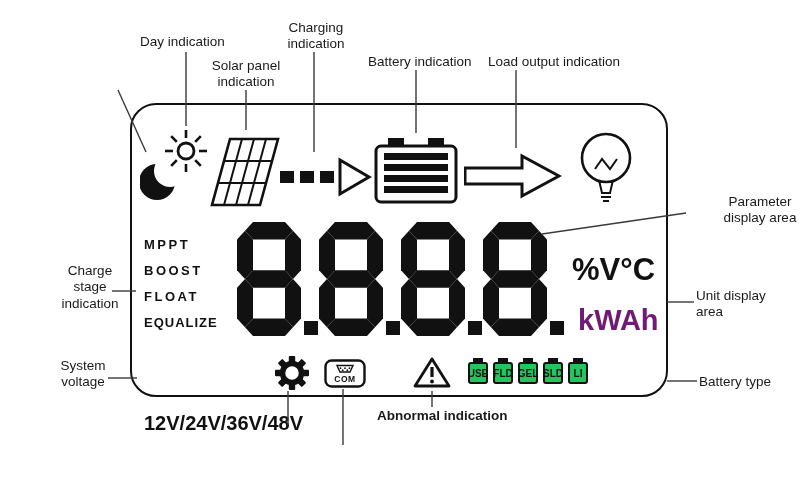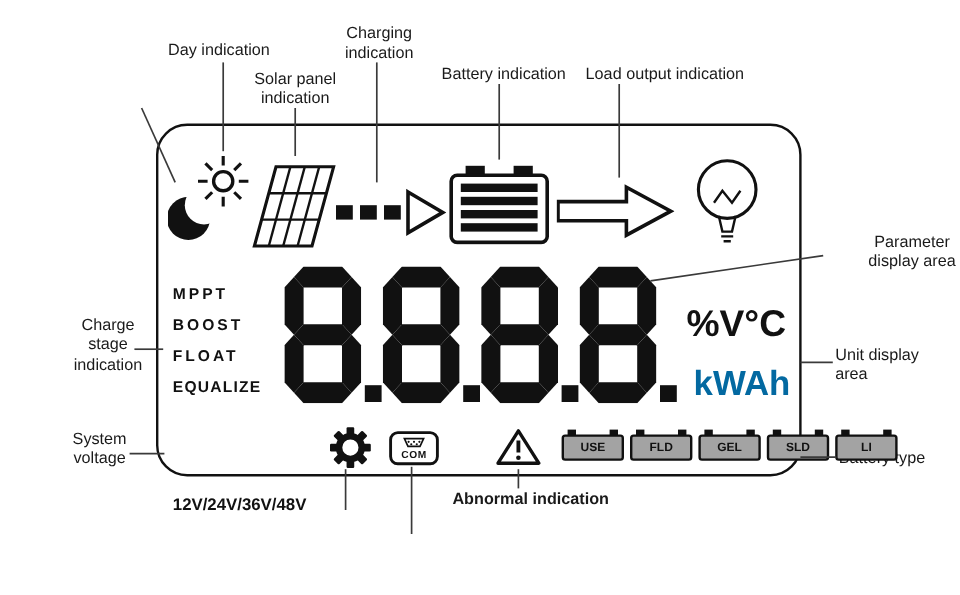--- a/index.html
+++ b/index.html
@@ -45,30 +45,30 @@
   
   .stage{position:absolute;left:12px;font-weight:700;font-size:13px;letter-spacing:2.5px;color:#111;}
   .stage.s0{top:132px;}.stage.s1{top:158px;}.stage.s2{top:184px;}
   .stage.s3{top:210px;letter-spacing:1px;}
   
   .segdisp{position:absolute;left:105px;top:117px;height:114px;display:flex;align-items:stretch;}
   .seg-digit{position:static!important;width:64px;height:114px;fill:#111;flex:0 0 auto;}
   .seg-dot{width:14px;height:14px;background:#111;margin:0 1px 1px 3px;align-self:flex-end;flex:0 0 auto;}
   
   .unit-top{position:absolute;left:440px;top:147px;font-weight:700;font-size:31px;color:#111;white-space:nowrap;}
-  .unit-bottom{position:absolute;left:446px;top:199px;font-weight:700;font-size:29px;color:#0369a1;white-space:nowrap;}
-  
-  .sysv{position:absolute;left:12px;top:263px;font-weight:700;font-size:14px;color:#111;white-space:nowrap;margin-top:44px;}
+  .unit-bottom{position:absolute;left:446px;top:199px;font-weight:700;font-size:29px;color:#701a75;white-space:nowrap;}
+  
+  .sysv{position:absolute;left:12px;top:263px;font-weight:700;font-size:20px;color:#111;white-space:nowrap;margin-top:44px;}
   .com{position:absolute;left:192px;top:254px;width:42px;height:30px;}
   .com svg{left:0;top:0;width:42px;height:30px;}
   .com-label{position:absolute;left:0;bottom:5px;width:100%;text-align:center;
     font-size:8.5px;font-weight:700;letter-spacing:.5px;color:#111;}
   .btypes{position:absolute;left:336px;top:257px;display:flex;gap:5px;}
-  .btype{position:relative;width:52px;height:22px;border:2.5px solid #111;border-radius:3px;
-    box-sizing:border-box;background:#a3a3a3;display:flex;align-items:center;justify-content:center;}
+  .btype{position:relative;width:20px;height:22px;border:2.5px solid #111;border-radius:3px;
+    box-sizing:border-box;background:#22c55e;display:flex;align-items:center;justify-content:center;}
   .btype::before,.btype::after{content:"";position:absolute;top:-6px;width:7px;height:5px;background:#111;}
   .btype::before{left:3px;}.btype::after{right:3px;}
   .btype span{font-size:10px;font-weight:700;color:#111;letter-spacing:0;}
 </style>
 </head>
 <body>
 
 <div class="canvas">
 
   <div class="lb lb-day nowrap">Day indication</div>

